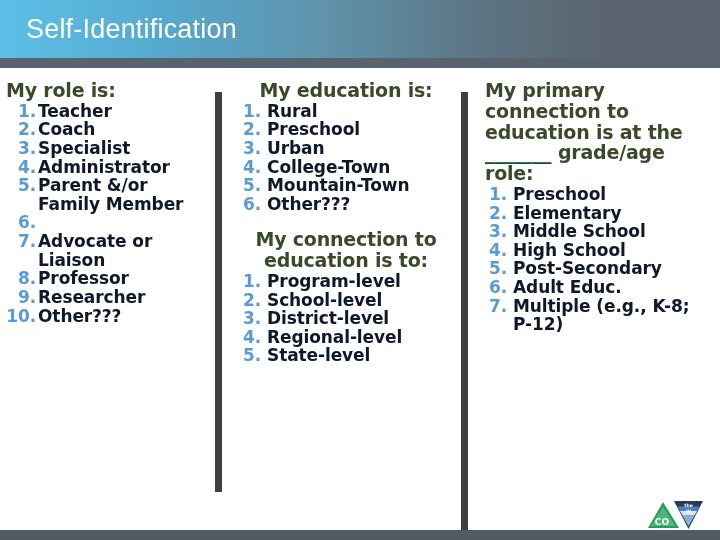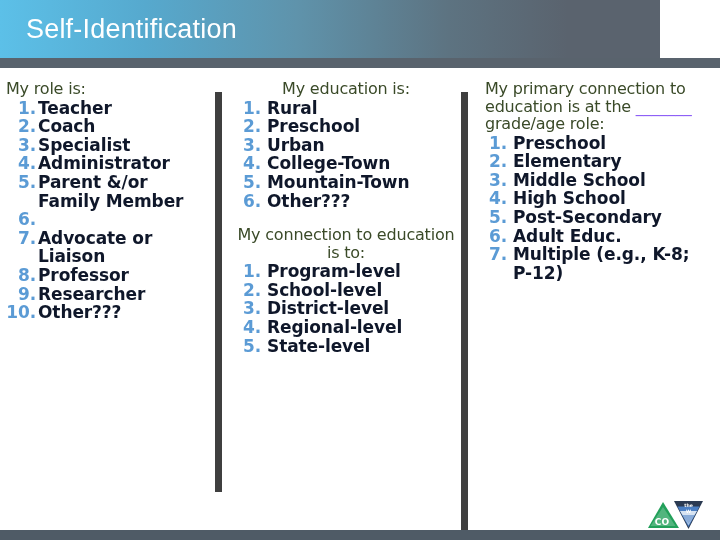--- a/index.html
+++ b/index.html
@@ -13,21 +13,21 @@
   body {
     font-family: "DejaVu Sans", sans-serif;
     background: #ffffff;
     position: relative;
   }
 
   
   #slide-header {
     position: absolute;
     left: 0; top: 0;
-    width: 660px;
+    width: 720px;
     height: 58px;
     background: linear-gradient(to right,
                 #5cc0e8 0%,
                 #56a9ce 22%,
                 #5f93ab 45%,
                 #5d7381 68%,
                 #5a636e 86%,
                 #5a636e 100%);
   }
 
@@ -73,22 +73,22 @@
   .column {
     position: absolute;
     top: 12px;
   }
   #column-role      { left: 6px;   width: 206px; }
   #column-community { left: 235px; width: 222px; }
   #column-grade     { left: 485px; width: 228px; }
 
   .col-heading {
     font-family: "DejaVu Sans", sans-serif;
-    font-size: 16px;
-    font-weight: normal;
+    font-size: 19px;
+    font-weight: bold;
     color: #3a4a28;
     line-height: 1.095;
     letter-spacing: -0.2px;
   }
 
   #column-community .col-heading { text-align: center; }
 
   .list {
     list-style: none;
     margin-top: 1px;
@@ -120,21 +120,21 @@
   #column-grade .item-num     { width: 22px;  margin-right: 6px; }
 
   
   #community-sub-heading {
     margin-top: 16px;
     text-align: center;
   }
   #community-sub-list { margin-top: 1px; }
 
   #grade-heading-blank {
-    color: #8b5cf6;
+    color: #14532d;
     letter-spacing: 0px;
   }
 
   
   #footer-logo {
     position: absolute;
     left: 648px;
     top: 498px;
     width: 56px;
     height: 32px;

